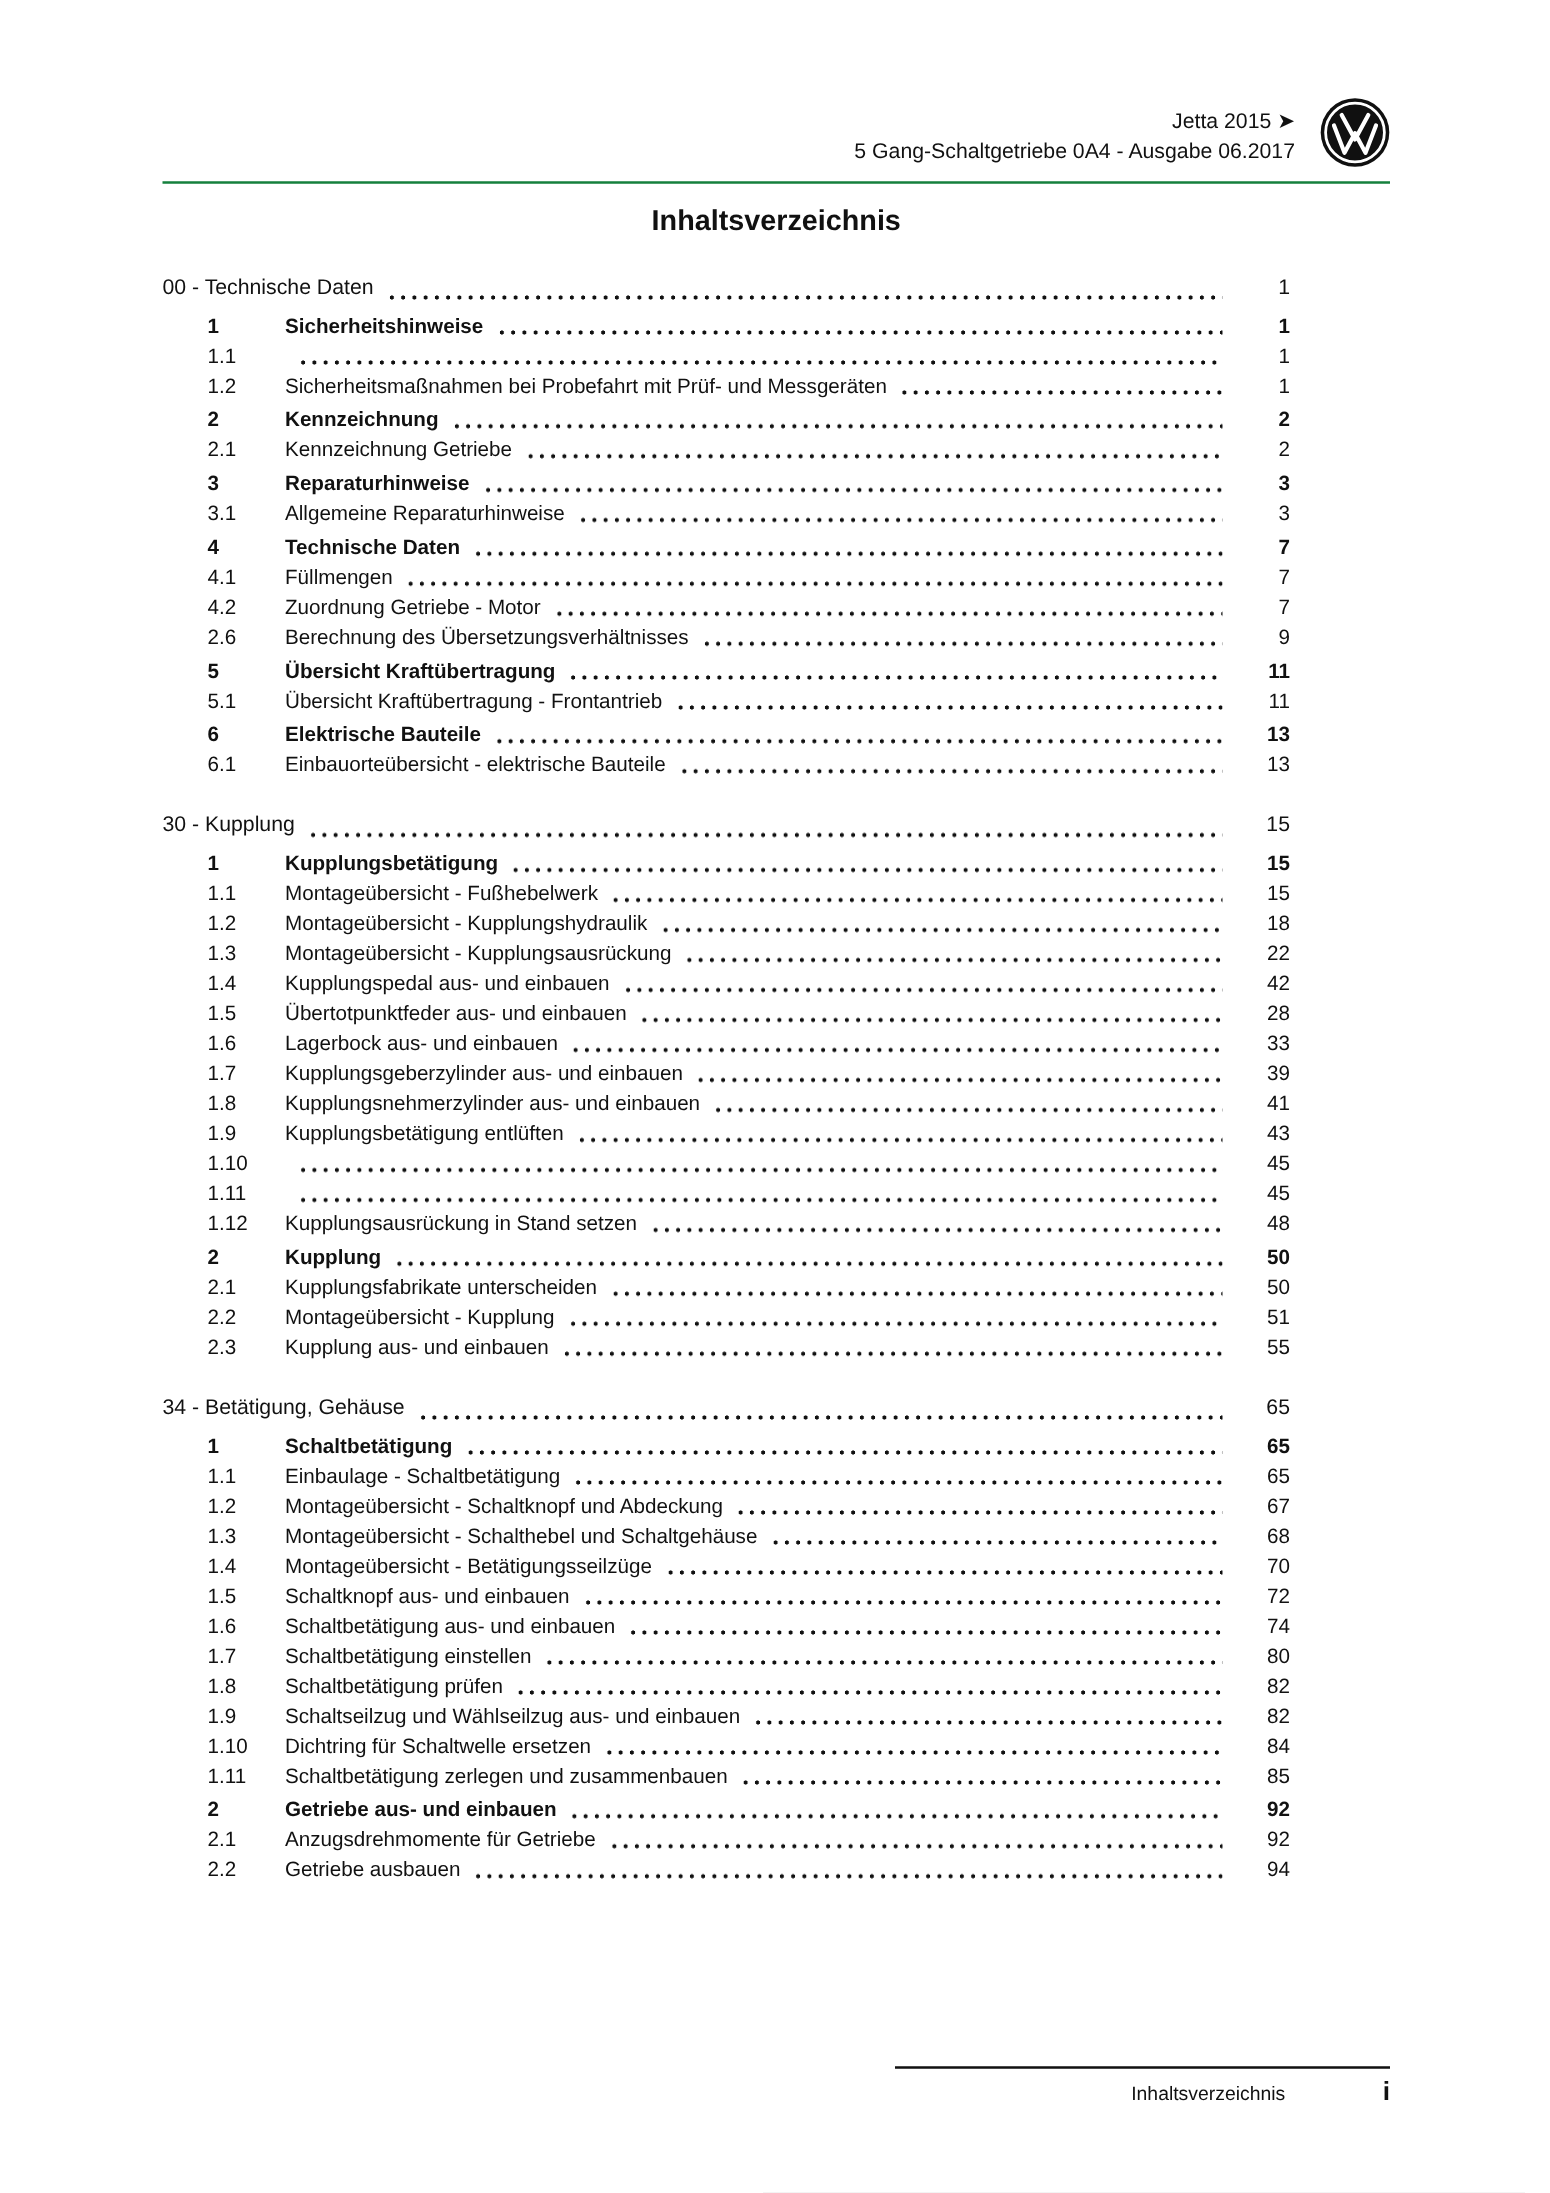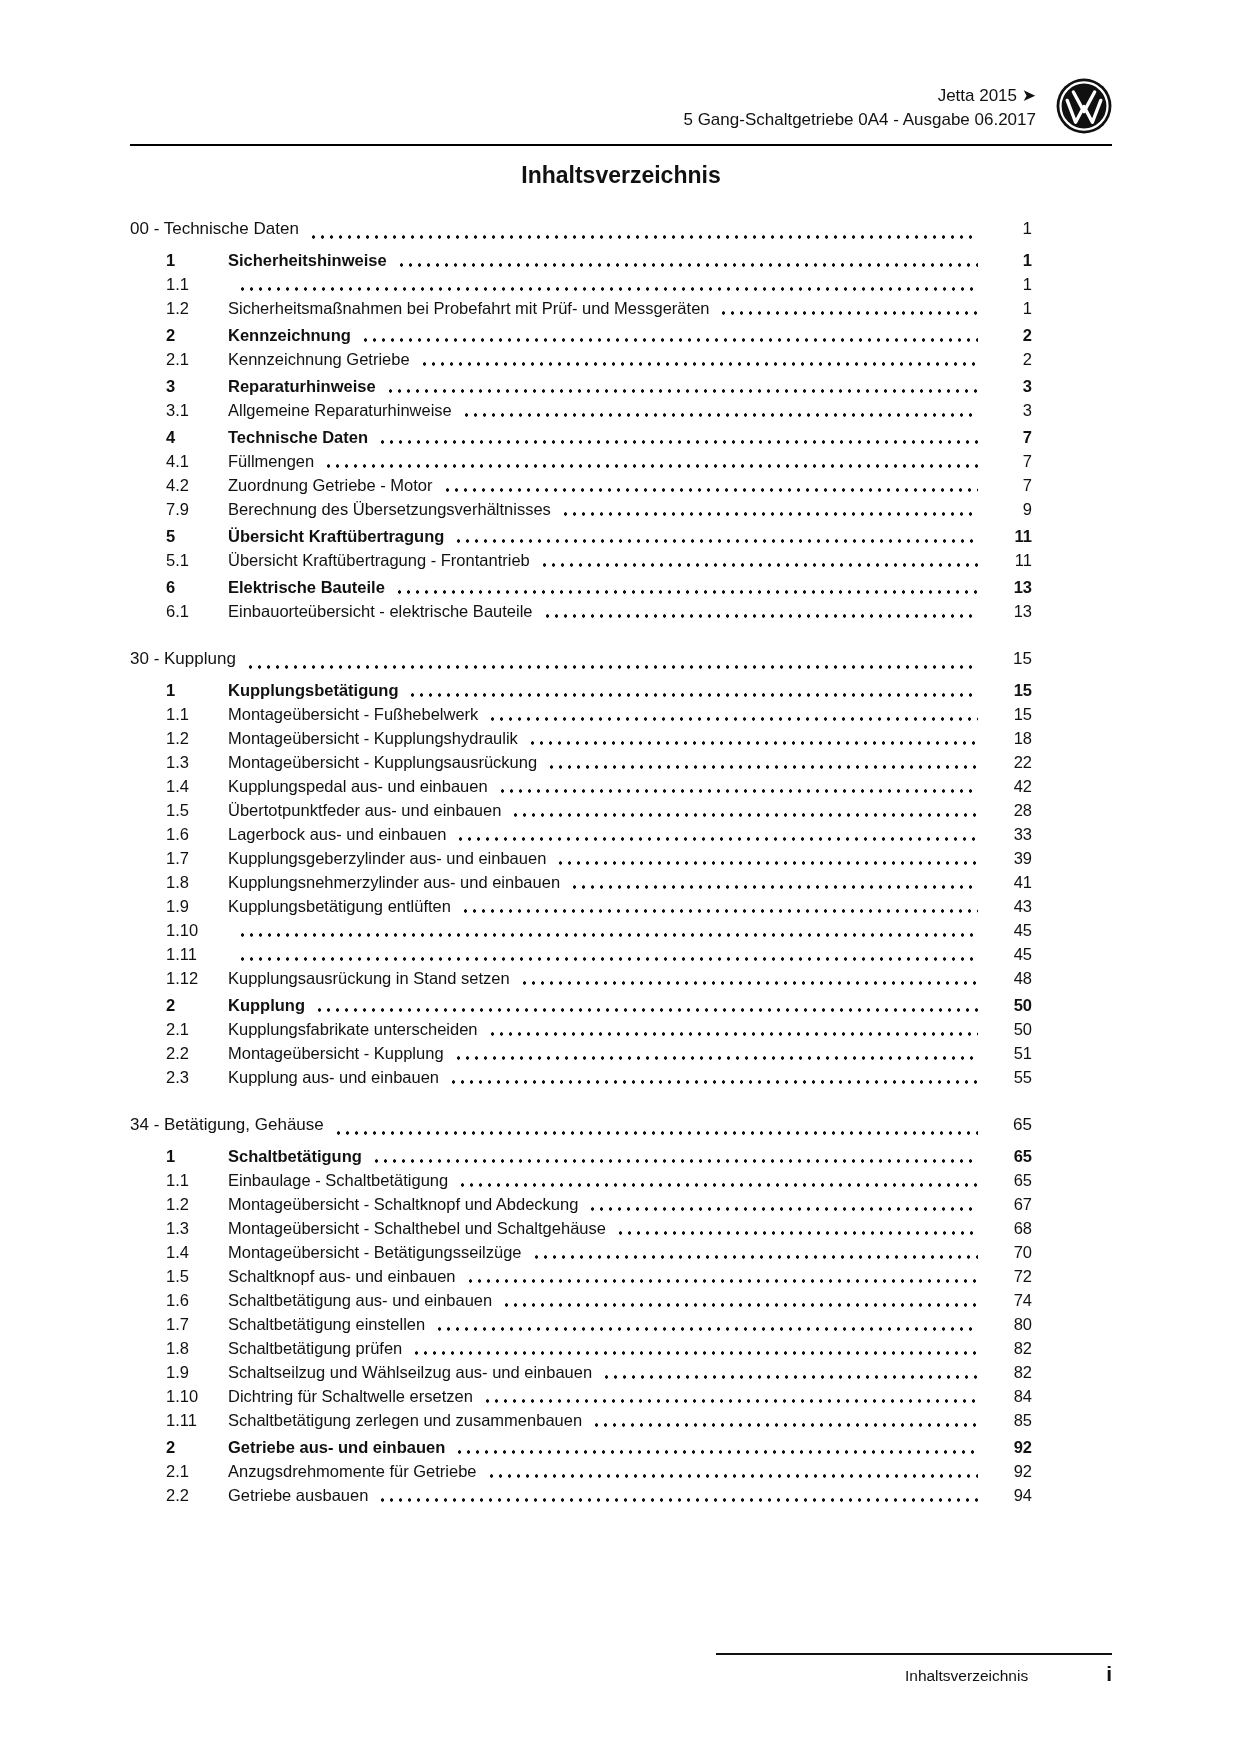--- a/index.html
+++ b/index.html
@@ -16,21 +16,21 @@
     padding: 78px 128px 0 130px;
     overflow: hidden;
   }
 
   
   .header {
     display: flex;
     justify-content: flex-end;
     align-items: center;
     gap: 20px;
-    border-bottom: 2px solid #000000;
+    border-bottom: 2px solid #15803d;
     padding-bottom: 6px;
   }
   .header-text {
     text-align: right;
     font-size: 17px;
     line-height: 24px;
   }
   .header-text .model { font-weight: normal; }
   .header-text .subtitle { font-weight: normal; }
   .vw-logo { width: 56px; height: 56px; flex: 0 0 auto; }
@@ -179,21 +179,21 @@
         <span class="leader"></span>
         <span class="page-num">7</span>
       </div>
       <div class="entry-row">
         <span class="num">4.2</span>
         <span class="title">Zuordnung Getriebe - Motor</span>
         <span class="leader"></span>
         <span class="page-num">7</span>
       </div>
       <div class="entry-row">
-        <span class="num">7.9</span>
+        <span class="num">2.6</span>
         <span class="title">Berechnung des Übersetzungsverhältnisses</span>
         <span class="leader"></span>
         <span class="page-num">9</span>
       </div>
       <div class="entry-row bold">
         <span class="num">5</span>
         <span class="title">Übersicht Kraftübertragung</span>
         <span class="leader"></span>
         <span class="page-num">11</span>
       </div>

